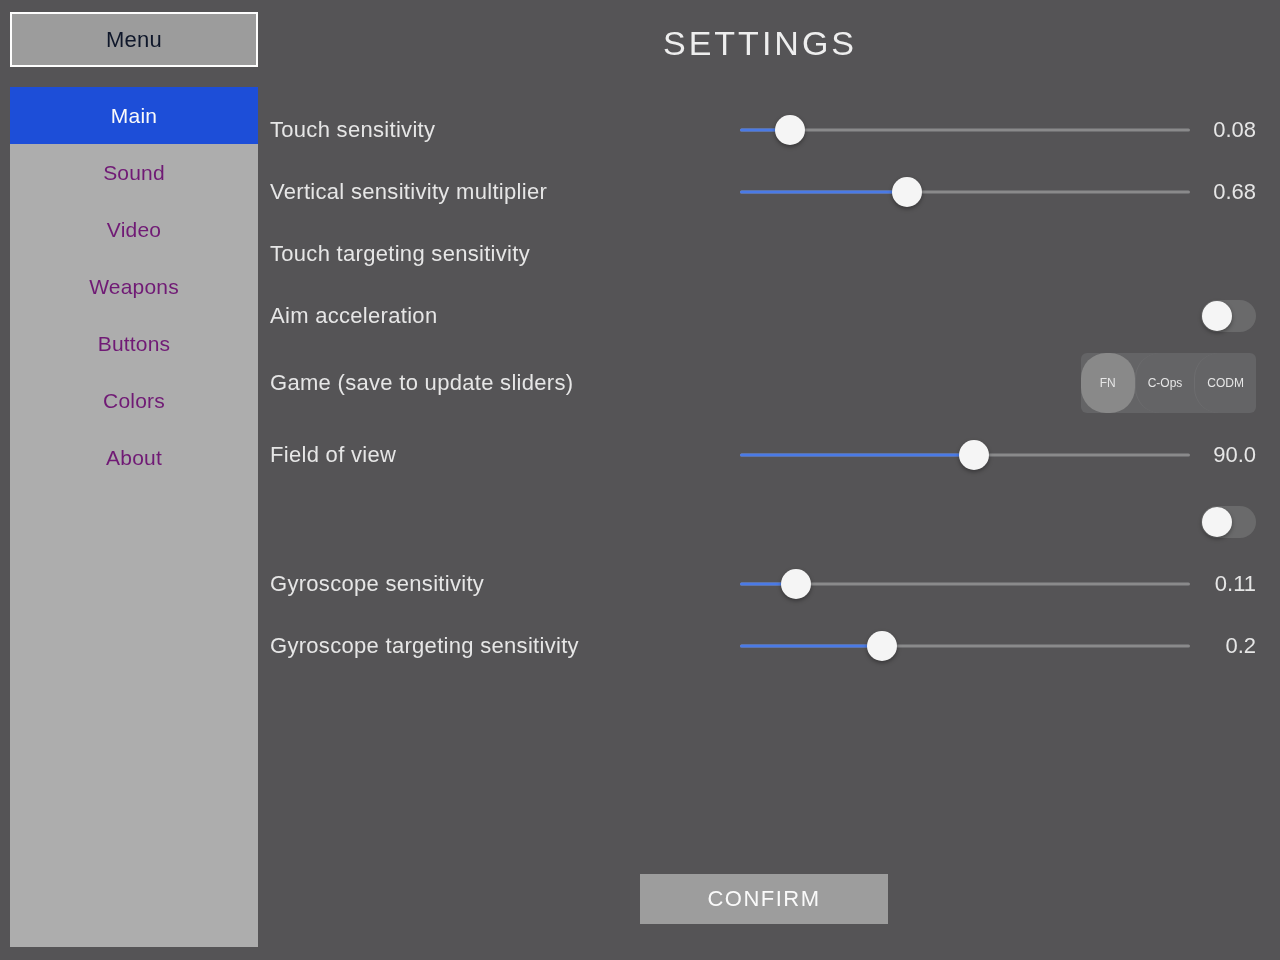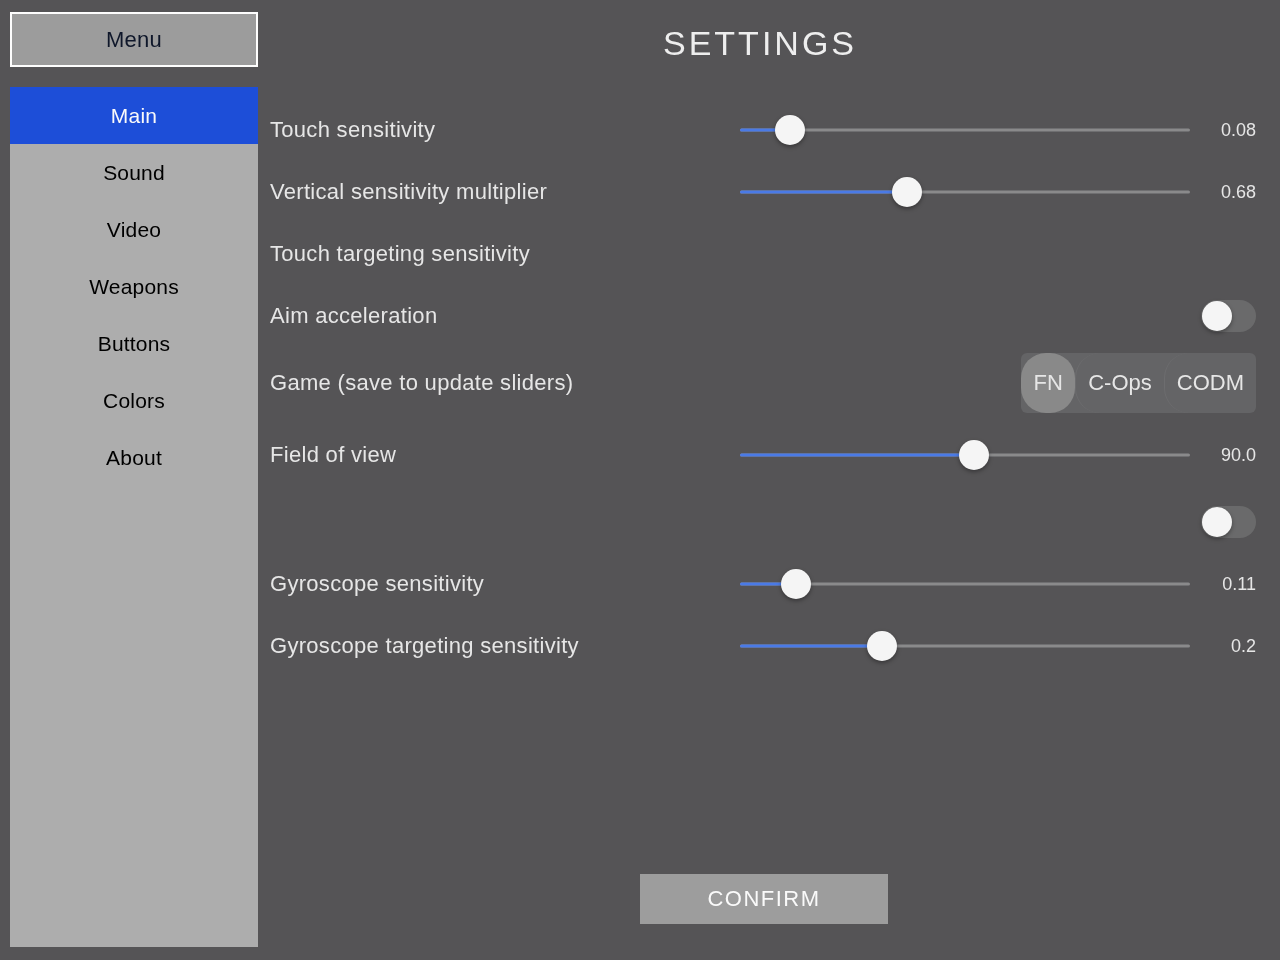--- a/index.html
+++ b/index.html
@@ -45,21 +45,21 @@
     background: #adadad;
     height: 860px;
   }
   .nav-item {
     height: 57px;
     display: flex;
     align-items: center;
     justify-content: center;
     font-size: 21px;
     font-weight: 300;
-    color: #000000;
+    color: #701a75;
     letter-spacing: 0.2px;
     cursor: pointer;
   }
   .nav-item.active {
     background: #1d4ed8;
     color: #fafafa;
   }
 
   
   .main {
@@ -92,21 +92,21 @@
     letter-spacing: 0.3px;
   }
   .row-control {
     flex: 1;
     display: flex;
     align-items: center;
     justify-content: flex-end;
     padding-right: 4px;
   }
   .row-value {
-    font-size: 18px;
+    font-size: 22px;
     color: #e6e6e6;
     width: 60px;
     text-align: right;
     padding-right: 2px;
   }
 
   
   .slider {
     width: 450px;
     height: 30px;
@@ -168,21 +168,21 @@
     display: flex;
     background: #646466;
     border-radius: 6px;
     overflow: hidden;
     height: 60px;
   }
   .seg-item {
     display: flex;
     align-items: center;
     justify-content: center;
-    font-size: 22px;
+    font-size: 12px;
     color: #e6e6e6;
     cursor: pointer;
     padding: 0 12px;
     min-width: 54px;
     text-align: center;
     border-left: 1px solid rgba(255,255,255,0.06);
     border-radius: 25px;
   }
   .seg-item:first-child { border-left: none; }
   .seg-item.active {

